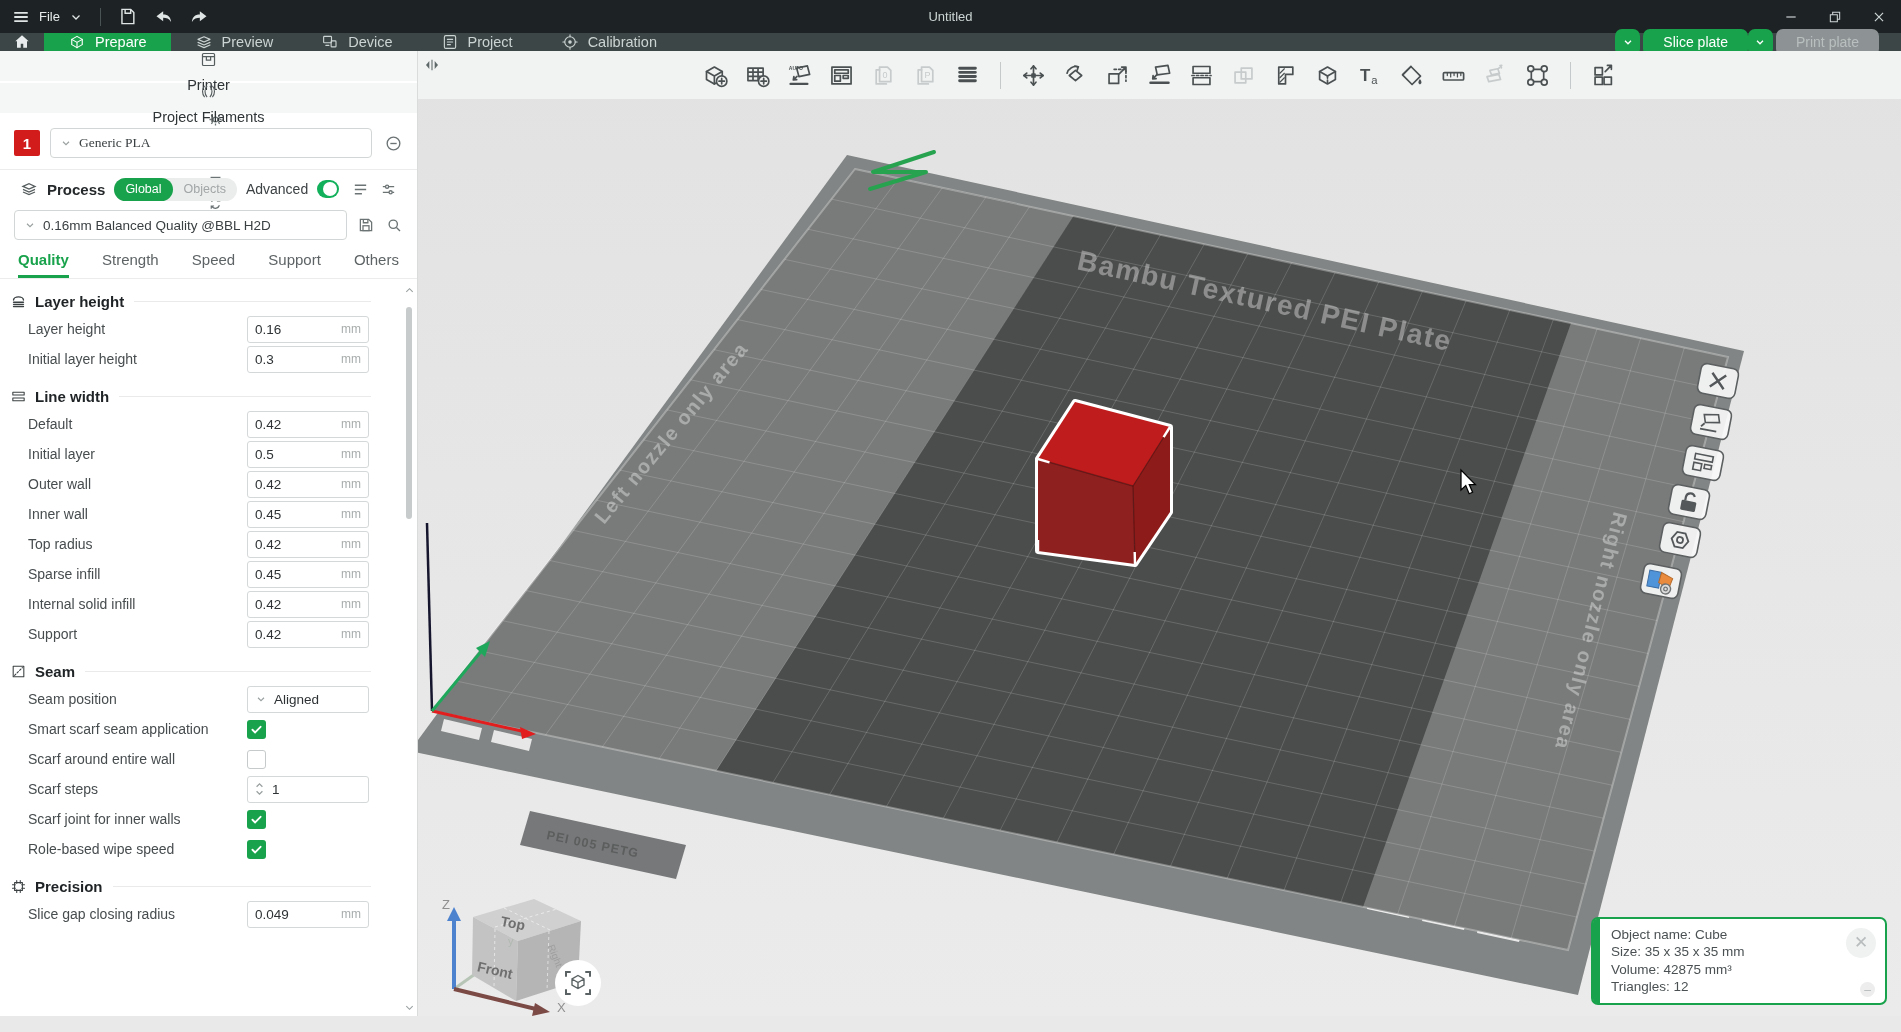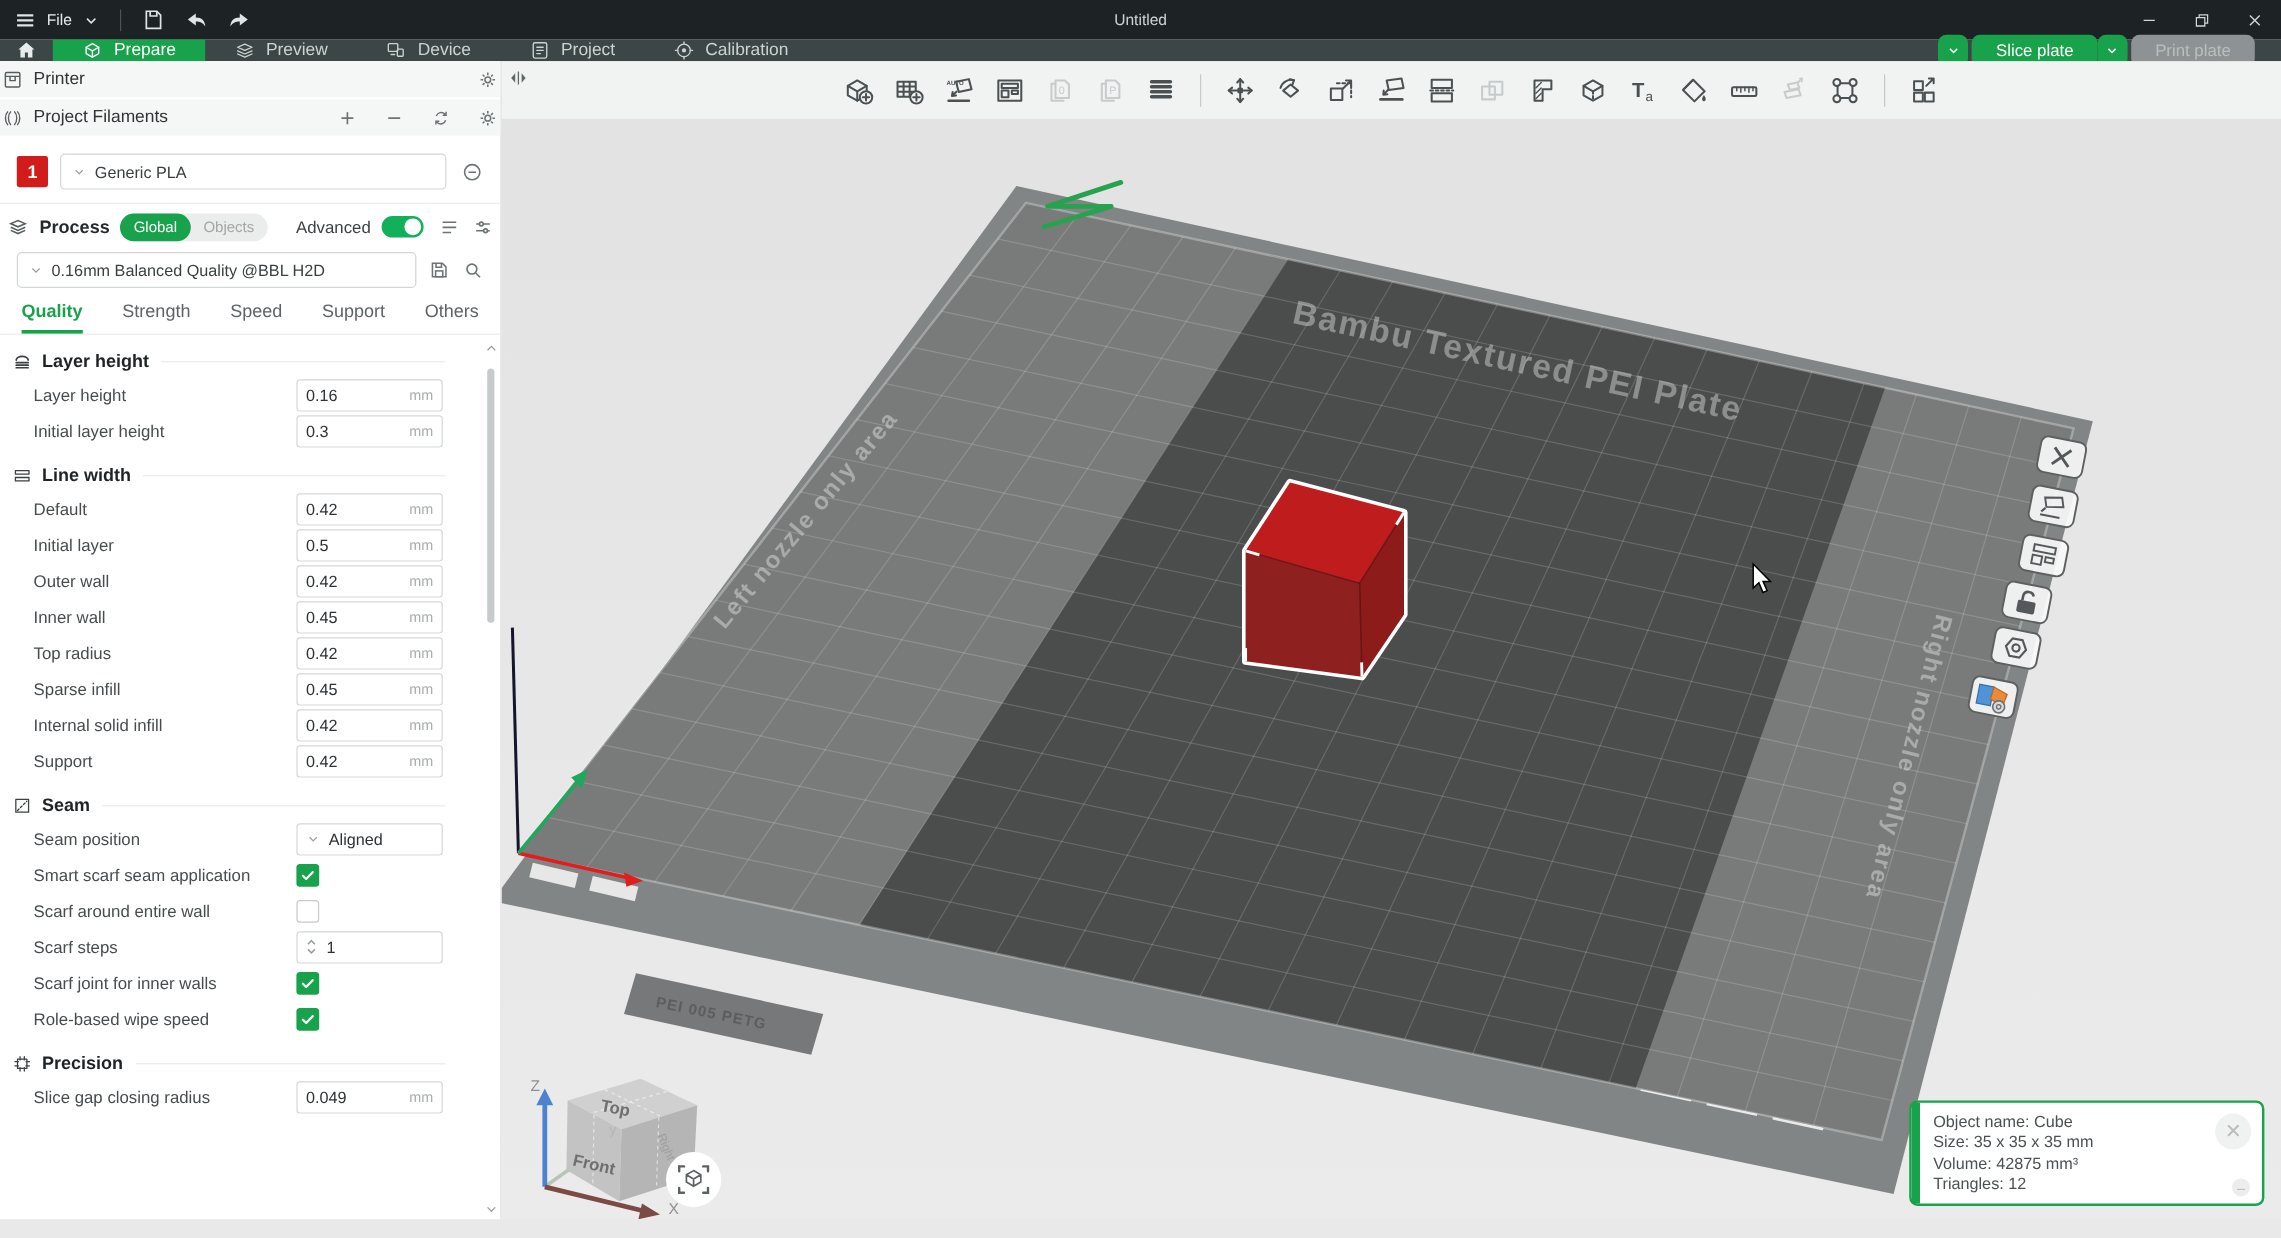--- a/index.html
+++ b/index.html
@@ -20,35 +20,35 @@
   .maintab{display:flex;align-items:center;gap:9px;padding:0 24px;color:#ccd3d3;font-size:14.5px;}
   .maintab.active{background:#18a24b;color:#fff;}
   .tabbar-right{margin-left:auto;display:flex;padding-right:22px;}
   .splitbtn{display:flex;align-items:center;gap:3px;}
   .chev-box{width:25px;height:27px;border-radius:7px;background:#18a24b;display:flex;align-items:center;justify-content:center;color:#fff;}
   .pillbtn{height:27px;border-radius:7px;padding:0 20px;display:flex;align-items:center;font-size:14px;color:#fff;background:#18a24b;}
   .pillbtn.disabled{background:#8d9394;color:#b9bfbf;}
   
   .main{display:flex;height:965px;}
   .sidebar{width:418px;background:#fff;border-right:1px solid #dadcdc;position:relative;box-sizing:border-box;}
-  .side-head{height:30px;background:#f5f6f6;display:flex;align-items:center;padding:0 2px;gap:9px;margin-bottom:2px;}
+  .side-head{height:30px;background:#f5f6f6;display:flex;align-items:center;padding:0 18px;gap:9px;margin-bottom:2px;flex-direction:column;}
   .side-title{font-size:14.5px;color:#2f3436;flex:0 0 auto;}
   .side-head .spacer{flex:1;}
   .hicon{color:#565d5e;display:flex;}
   .hbtn{color:#6c7374;display:flex;margin-left:13px;}
   .slot-row{display:flex;align-items:center;padding:13px 14px 11px 14px;gap:10px;}
   .fil-badge{width:26px;height:26px;background:#d21c1c;color:#fff;font-size:15px;font-weight:bold;
              display:flex;align-items:center;justify-content:center;border-radius:2px;}
   .selectbox{height:30px;border:1px solid #d3d6d6;border-radius:4px;background:#fff;display:flex;align-items:center;
              padding:0 9px;gap:7px;box-sizing:border-box;}
   .selectbox .chev{color:#9aa0a0;display:flex;}
   .selectbox .stext{font-size:13.5px;color:#3a3f41;white-space:nowrap;overflow:hidden;}
-  .slot-row .selectbox{flex:1;}
+  .slot-row .selectbox{flex:1;font-family:Liberation Serif, serif;}
   .divline{height:1px;background:#ececec;}
-  .process-row{display:flex;align-items:center;padding:0 6px;height:38px;gap:9px;}
+  .process-row{display:flex;align-items:center;padding:0 20px;height:38px;gap:9px;}
   .proc-title{font-size:15px;font-weight:bold;color:#26292b;}
   .scope-pill{display:flex;align-items:center;background:#ebecec;border-radius:12px;height:23px;}
   .scope-seg{font-size:12.5px;padding:0 11px;height:23px;display:flex;align-items:center;border-radius:12px;color:#a2a6a6;}
   .scope-seg.on{background:#18a24b;color:#fff;}
   .adv-label{font-size:14px;color:#3c4143;margin-left:auto;}
   .toggle{width:35px;height:18px;border-radius:9px;background:#12b05a;position:relative;}
   .toggle .knob{position:absolute;right:2px;top:2px;width:14px;height:14px;border-radius:50%;background:#fff;}
   .preset-row{display:flex;align-items:center;padding:2px 14px 6px 14px;gap:10px;}
   .preset-row .selectbox{flex:1;}
   .ptabs{display:flex;align-items:flex-end;justify-content:space-between;padding:0 18px;height:32px;border-bottom:1px solid #ececec;}

